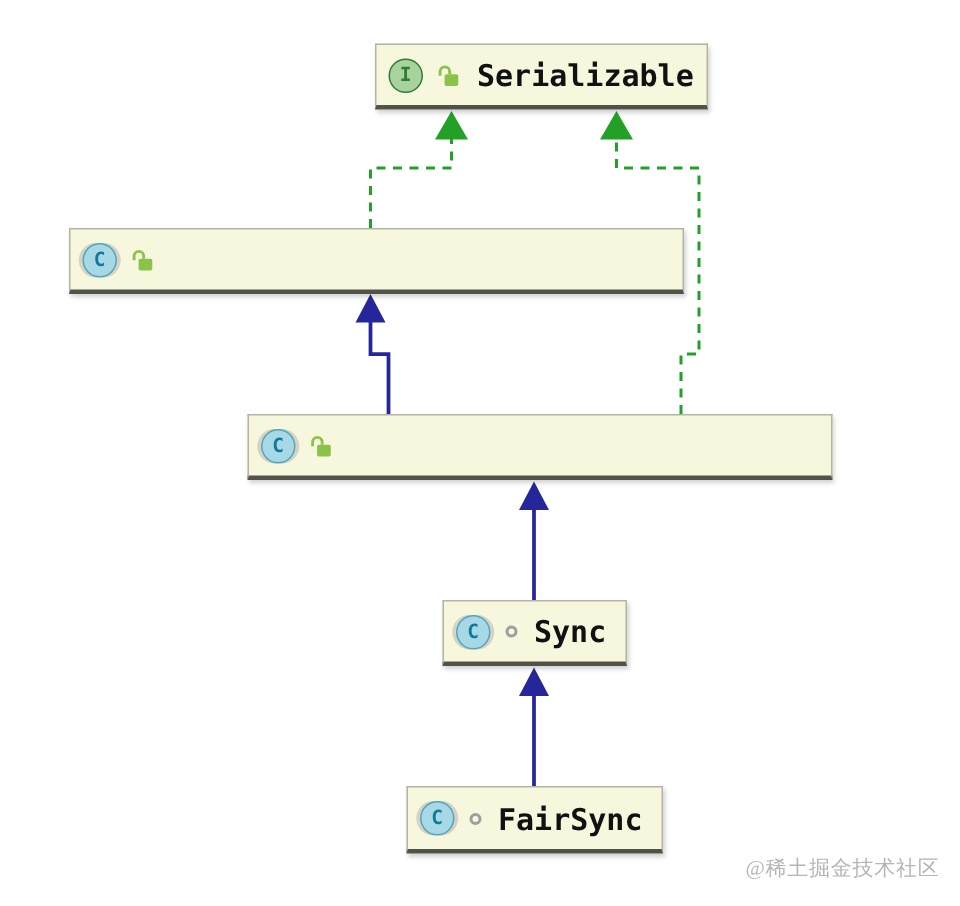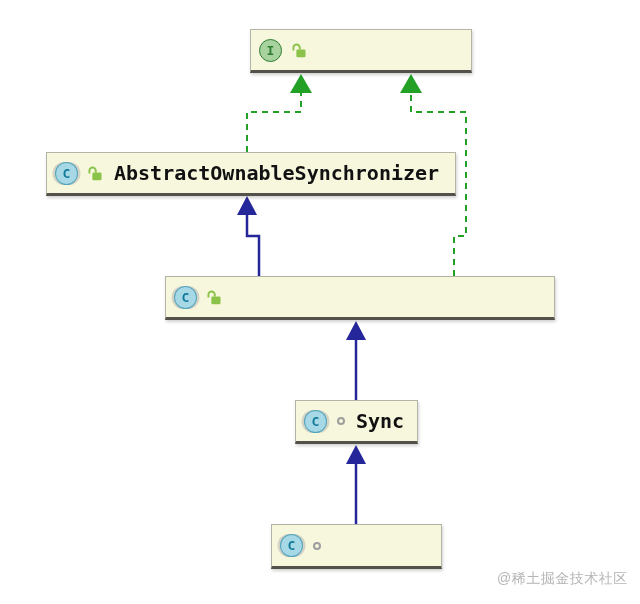--- a/index.html
+++ b/index.html
@@ -74,21 +74,21 @@
     border-radius: 50%;
     box-sizing: border-box;
     flex: 0 0 auto;
     margin-left: 2px;
   }
 
   .watermark {
     position: absolute;
     left: 497px; top: 570px;
     width: 130px;
-    font-family: Liberation Sans, sans-serif;
+    font-family: Liberation Serif, serif;
     font-size: 14px;
     color: var(--watermark, #b5b5b5);
     white-space: nowrap;
     letter-spacing: 0.5px;
   }
 
   
   #node-serializable { left: 250px; top: 29px;  width: 222px; height: 44px; }
   #node-aos          { left: 46px;  top: 152px; width: 410px; height: 44px; }
   #node-aqs          { left: 165px; top: 276px; width: 390px; height: 44px; }
@@ -127,44 +127,45 @@
       <path class="edge-extends-head" d="M356,445 L346,464 L366,464 Z"></path>
     </g>
   </svg>
 
   <div class="node" id="node-serializable">
     <span class="badge interface">I</span>
     <svg class="lock" viewBox="0 0 16 16">
       <path d="M3.2 8 L3.2 5.4 A3 3 0 0 1 9.2 5.4 L9.2 7" fill="none" style="stroke:var(--lock,#8bc34a)" stroke-width="1.8"></path>
       <rect x="6" y="7" width="8.6" height="7.4" rx="1.2" style="fill:var(--lock,#8bc34a)"></rect>
     </svg>
+    <span class="label">Serializable</span>
   </div>
 
   <div class="node" id="node-aos">
     <span class="badge class">C</span>
     <svg class="lock" viewBox="0 0 16 16">
       <path d="M3.2 8 L3.2 5.4 A3 3 0 0 1 9.2 5.4 L9.2 7" fill="none" style="stroke:var(--lock,#8bc34a)" stroke-width="1.8"></path>
       <rect x="6" y="7" width="8.6" height="7.4" rx="1.2" style="fill:var(--lock,#8bc34a)"></rect>
     </svg>
-    <span class="label">AbstractOwnableSynchronizer</span>
   </div>
 
   <div class="node" id="node-aqs">
     <span class="badge class">C</span>
     <svg class="lock" viewBox="0 0 16 16">
       <path d="M3.2 8 L3.2 5.4 A3 3 0 0 1 9.2 5.4 L9.2 7" fill="none" style="stroke:var(--lock,#8bc34a)" stroke-width="1.8"></path>
       <rect x="6" y="7" width="8.6" height="7.4" rx="1.2" style="fill:var(--lock,#8bc34a)"></rect>
     </svg>
   </div>
 
   <div class="node" id="node-sync">
     <span class="badge class">C</span>
     <span class="vis-dot"></span>
     <span class="label">Sync</span>
   </div>
 
   <div class="node" id="node-fairsync">
     <span class="badge class">C</span>
     <span class="vis-dot"></span>
+    <span class="label">FairSync</span>
   </div>
 
   <div class="watermark">@稀土掘金技术社区</div>
 </div>
 
 </body></html>

